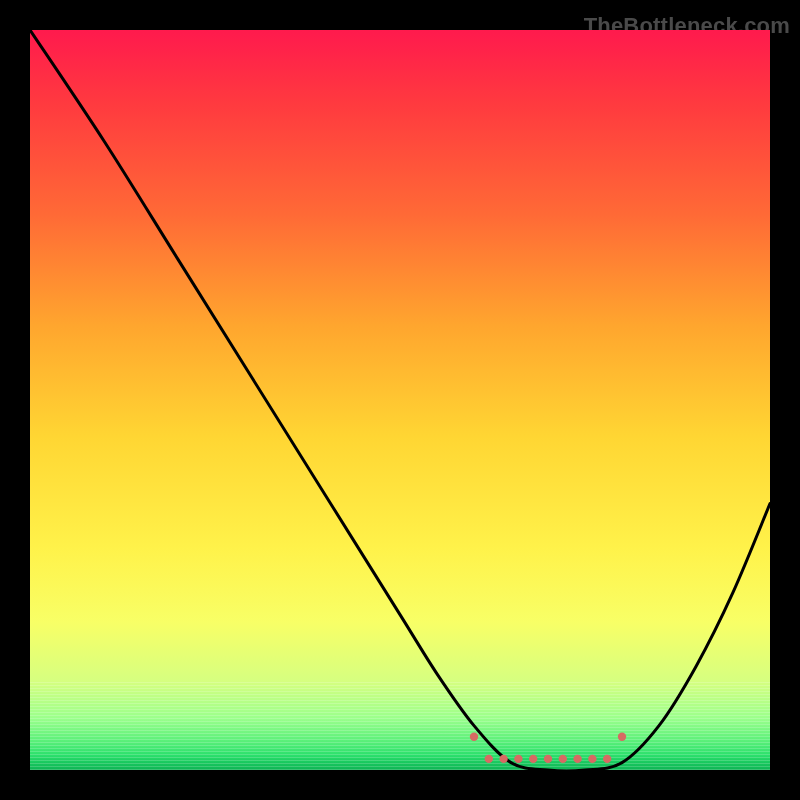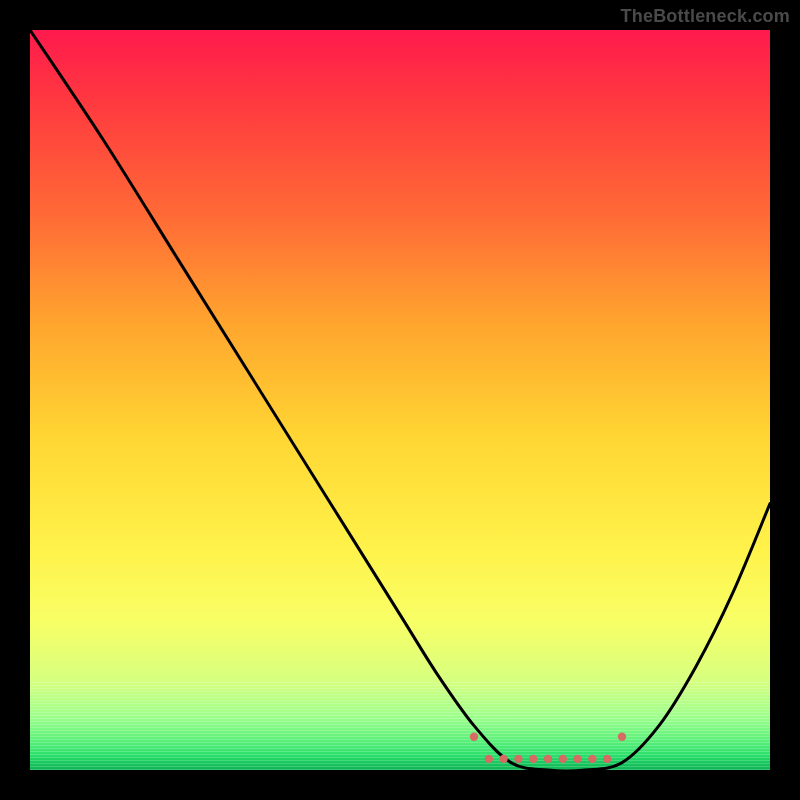--- a/index.html
+++ b/index.html
@@ -57,24 +57,24 @@
   }
   svg.curve {
     position: absolute;
     left: 0;
     top: 0;
     width: 740px;
     height: 740px;
   }
   .watermark {
     position: absolute;
-    top: 6px;
+    top: 13px;
     right: 10px;
     color: #4a4a4a;
-    font-size: 18px;
+    font-size: 22px;
     font-weight: 600;
     letter-spacing: 0.2px;
   }
 </style>
 </head>
 <body>
 
 <div class="watermark">TheBottleneck.com</div>
 
 <div class="frame">

